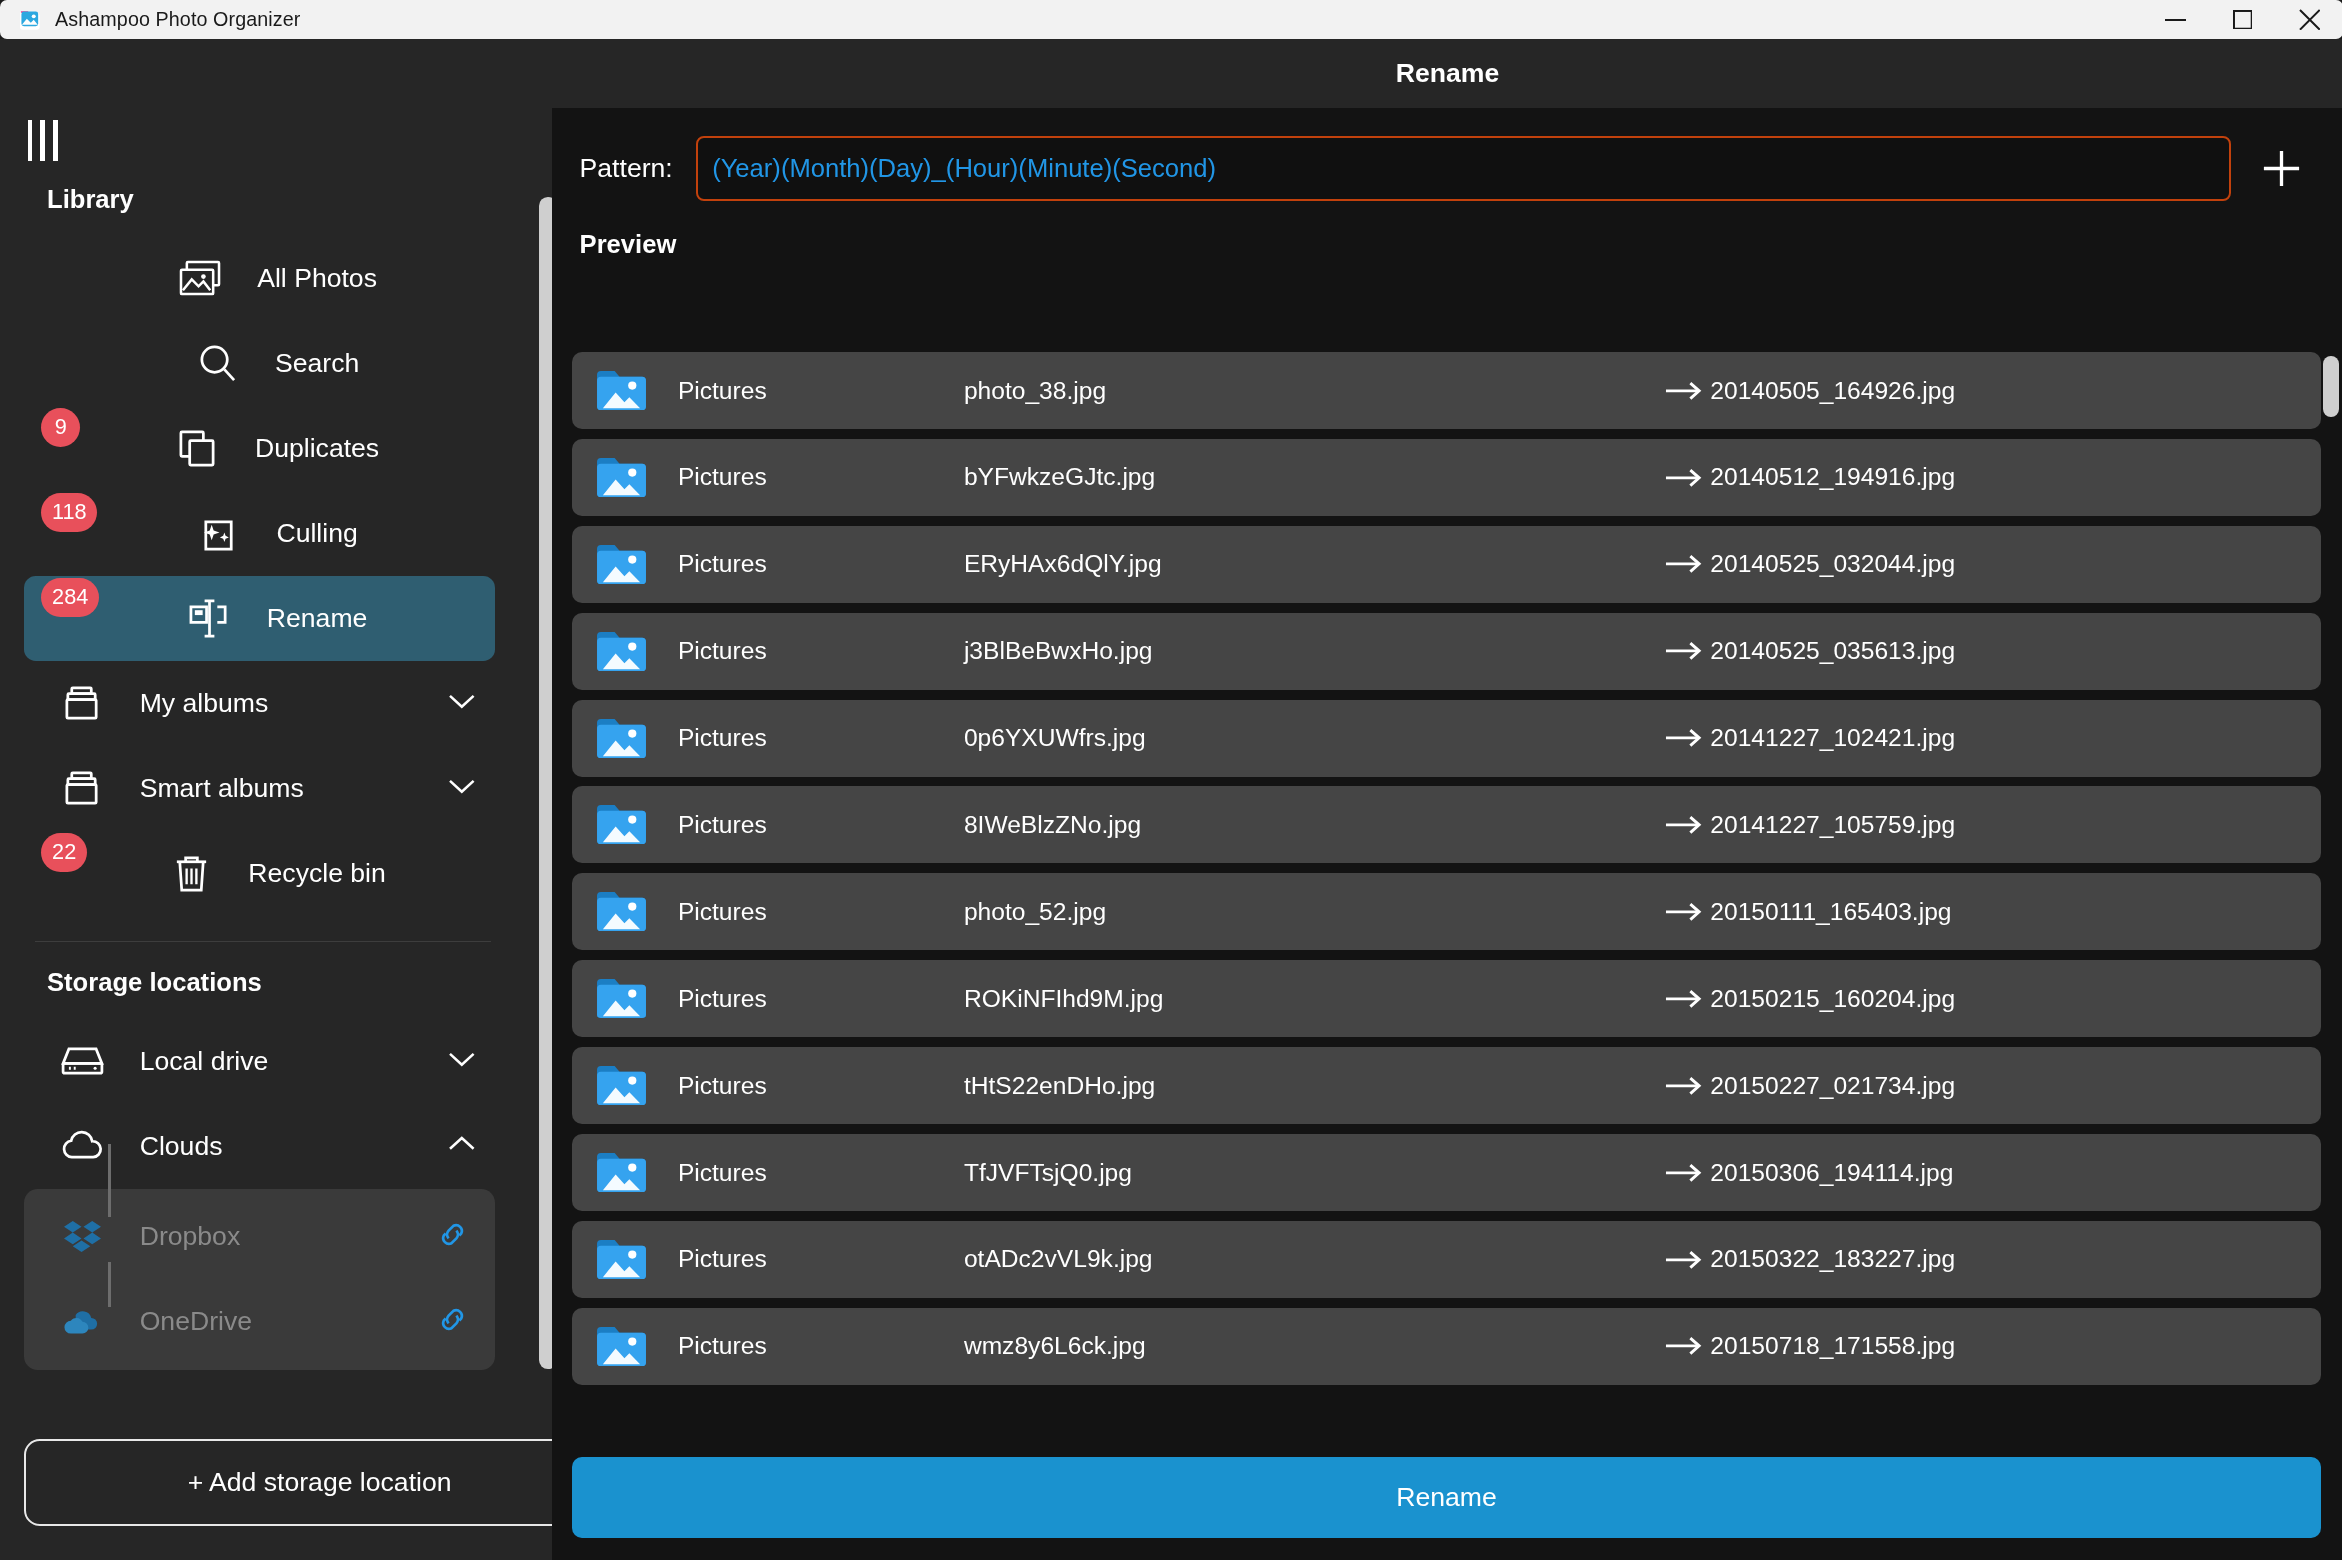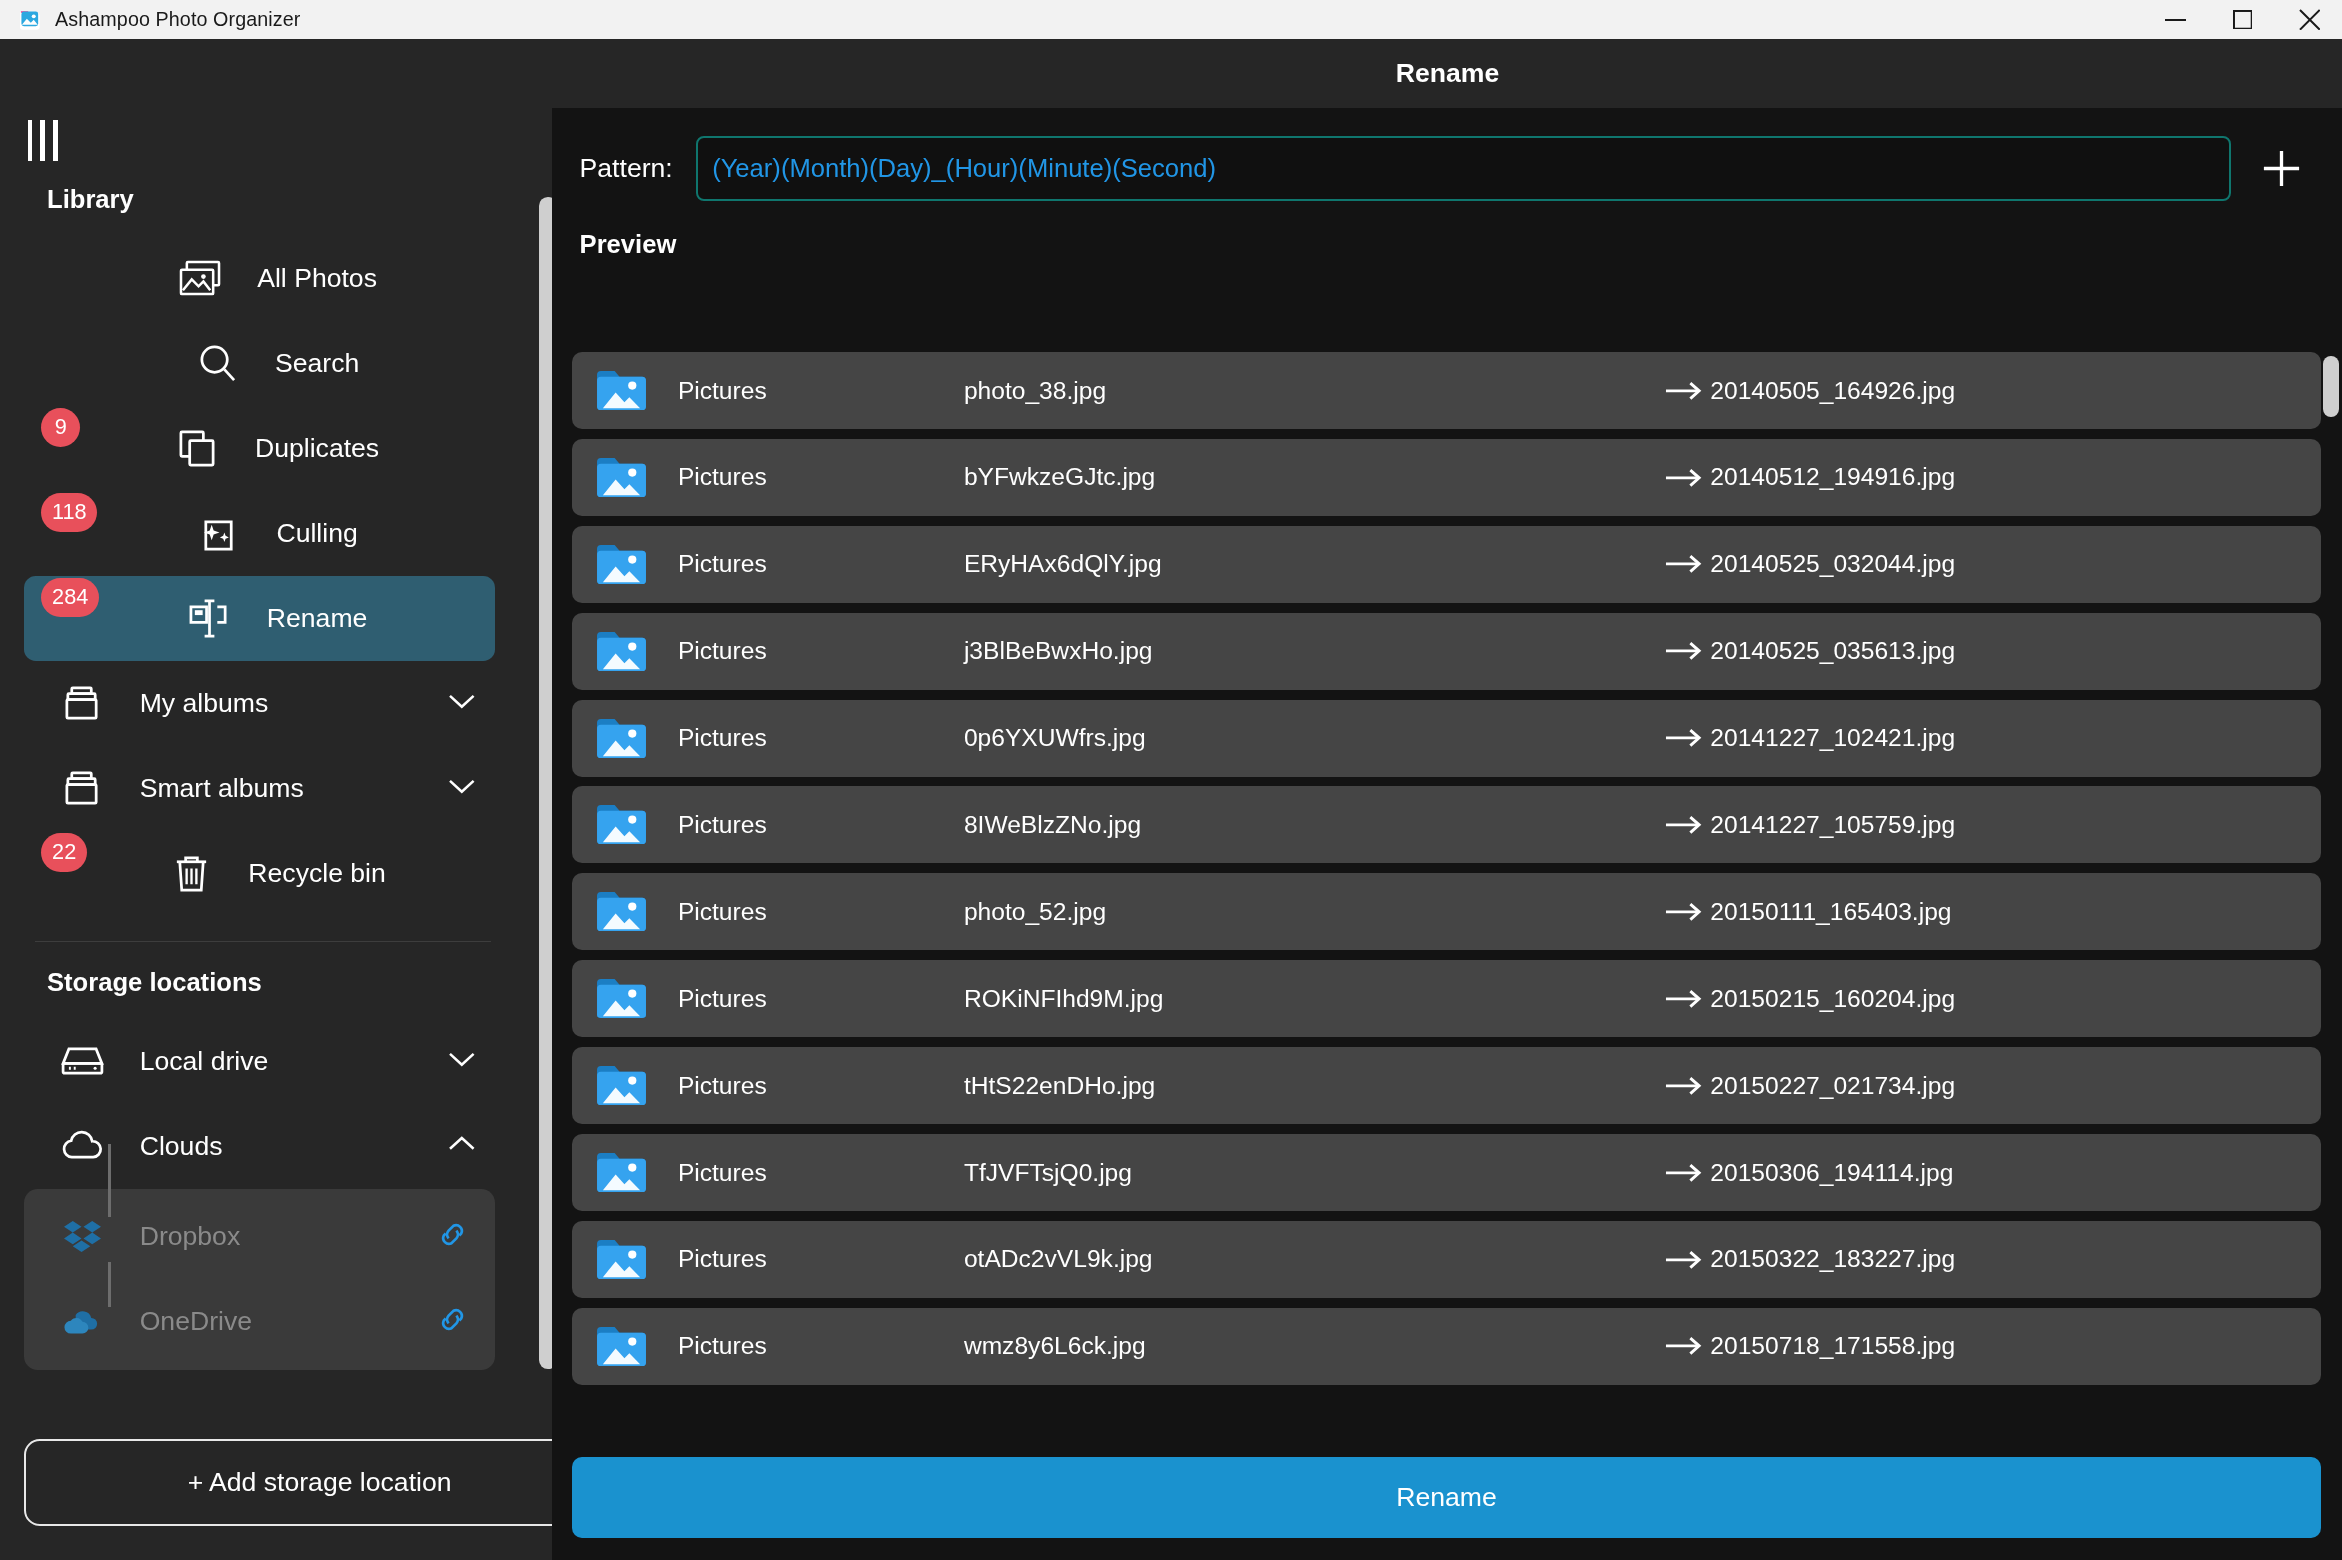--- a/index.html
+++ b/index.html
@@ -10,20 +10,21 @@
     font-family: "Liberation Sans", sans-serif;
   }
 
   
   .titlebar {
     height: 39px;
     background: #f2f2f2;
     display: flex;
     align-items: center;
     position: relative;
+    border-radius: 7px;
   }
   .title-left { display: flex; align-items: center; gap: 12.8px; padding-left: 16.7px; }
   .app-logo { width: 25.6px; height: 25.6px; position: relative; }
   .app-title { font-size: 19.7px; color: #1a1a1a; letter-spacing: 0.1px; }
   .win-controls { margin-left: auto; display: flex; height: 39px; }
   .win-btn {
     width: 67px; height: 39px;
     display: flex; align-items: center; justify-content: center;
   }
   .win-btn svg { display: block; }
@@ -130,21 +131,21 @@
 
   .pattern-row {
     display: flex; align-items: center;
     padding: 27.6px 35px 0 27.6px;
     gap: 23.6px;
   }
   .pattern-label { font-size: 26.6px; color: #ffffff; white-space: nowrap; }
   .pattern-input {
     flex: 1; height: 65px;
     background: #101010;
-    border: 2px solid #0f766e;
+    border: 2px solid #c2410c;
     border-radius: 7.9px;
     color: #2196e6;
     font-size: 25.6px;
     font-family: "Liberation Sans", sans-serif;
     padding: 0 13.8px;
     outline: none;
   }
   .plus-btn {
     width: 53px; height: 53px; flex: 0 0 53px;
     display:flex; align-items:center; justify-content:center;

